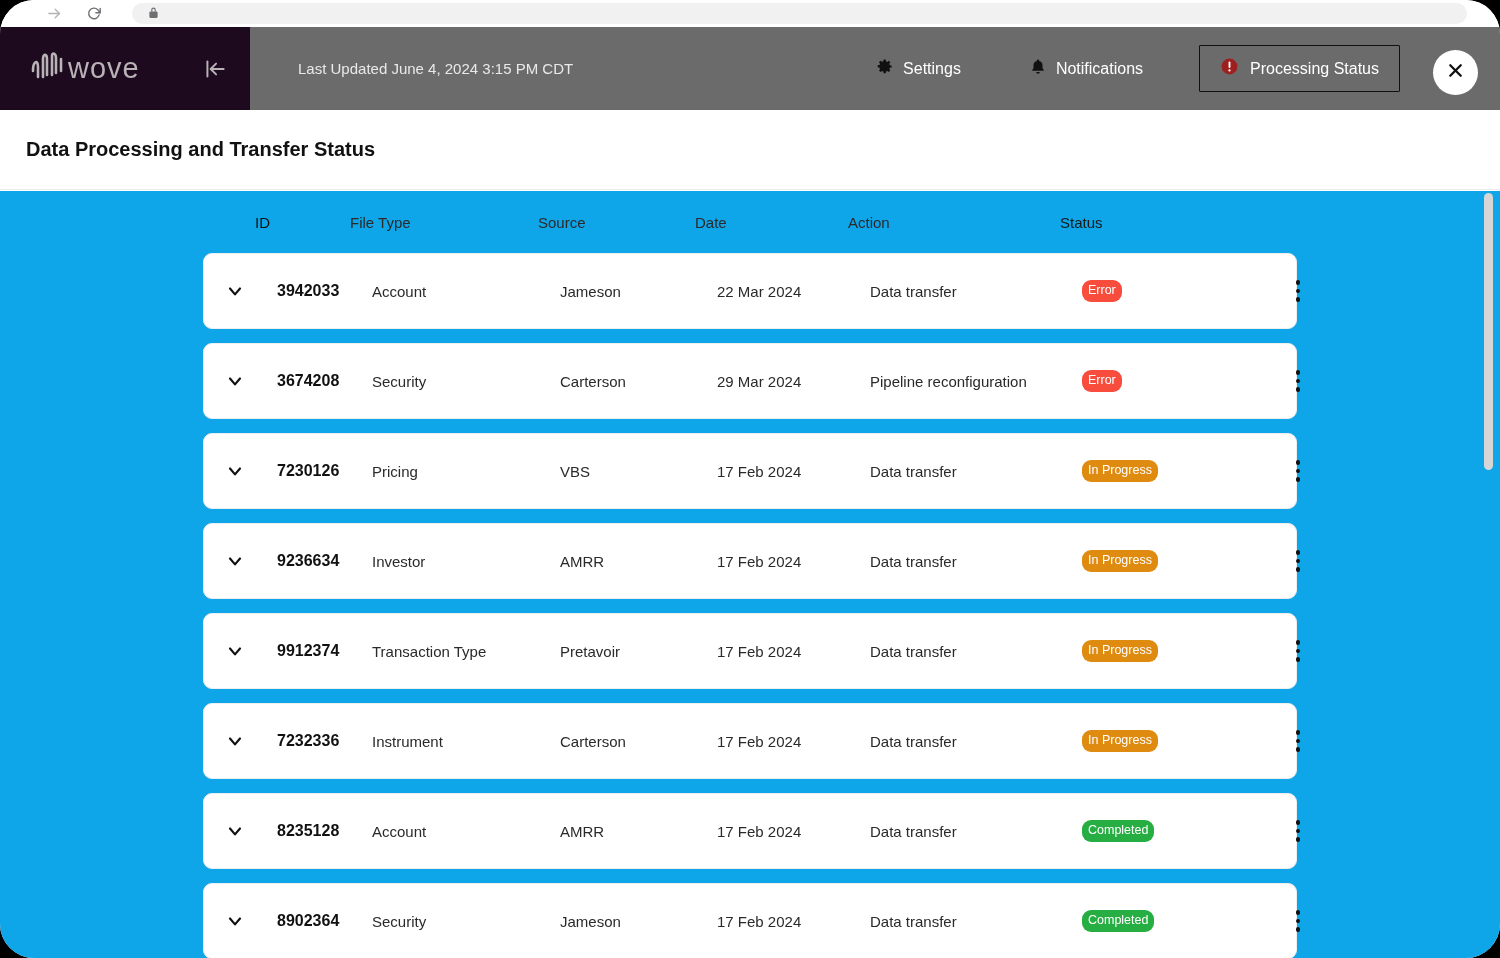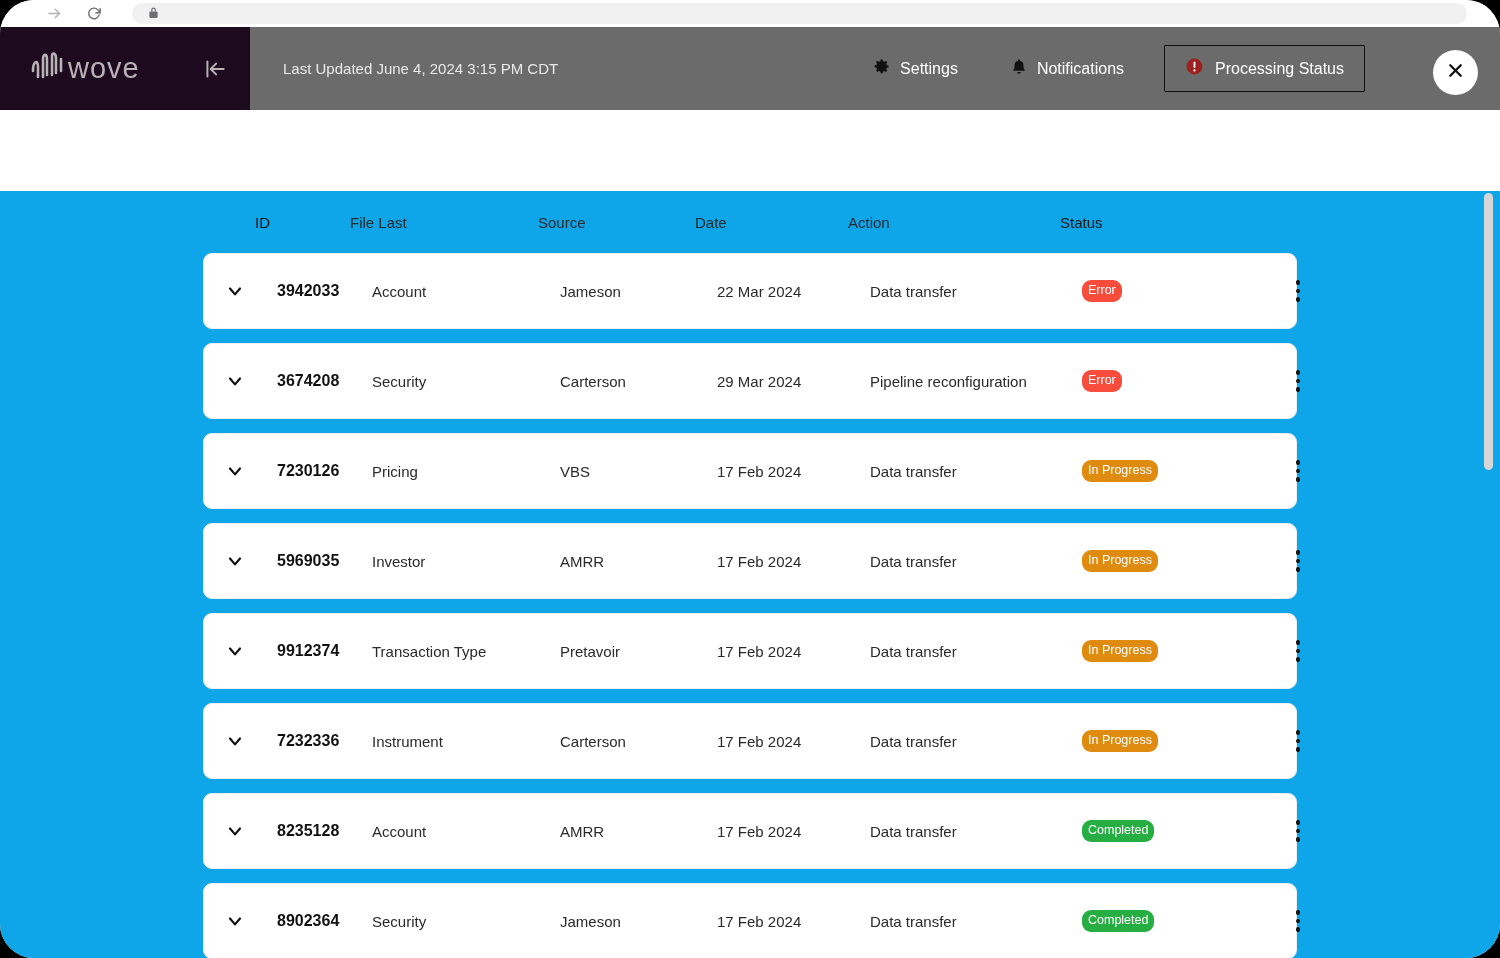--- a/index.html
+++ b/index.html
@@ -74,31 +74,31 @@
     font-weight: 400;
   }
   .collapse-btn {
     width: 30px; height: 30px;
     display: flex; align-items: center; justify-content: center;
     cursor: pointer;
   }
 
   .last-updated {
     position: absolute;
-    left: 283px; top: 0; height: 83px;
+    left: 298px; top: 0; height: 83px;
     display: flex; align-items: center;
     color: #e9e9e9;
     font-size: 15px;
   }
 
   .app-bar-actions {
     position: absolute;
-    right: 135px; top: 0; height: 83px;
+    right: 100px; top: 0; height: 83px;
     display: flex; align-items: center;
-    gap: 0px;
+    gap: 16px;
   }
   .bar-action {
     display: flex; align-items: center; gap: 9px;
     color: #ffffff;
     font-size: 16px;
     cursor: pointer;
     padding: 0 26px;
   }
   .status-pill {
     display: flex; align-items: center; gap: 11px;
@@ -302,27 +302,30 @@
     <div class="close-fab">
       <span>
         <svg width="21" height="21" viewBox="0 0 24 24" fill="none" stroke="#111111" stroke-width="2.6" stroke-linecap="round">
           <line x1="6" y1="6" x2="18" y2="18"></line>
           <line x1="18" y1="6" x2="6" y2="18"></line>
         </svg>
       </span>
     </div>
   </div>
 
+  <div class="page-header">
+    <div class="page-title">Data Processing and Transfer Status</div>
+  </div>
 
   <div class="content-area">
 
     <div class="table-head">
       <div class="cell c-exp"></div>
       <div class="cell c-id">ID</div>
-      <div class="cell c-type">File Last</div>
+      <div class="cell c-type">File Type</div>
       <div class="cell c-source">Source</div>
       <div class="cell c-date">Date</div>
       <div class="cell c-action">Action</div>
       <div class="cell c-status">Status</div>
       <div class="cell c-menu"></div>
     </div>
 
     <div id="rows-container">
         <div class="row-card">
           <div class="cell c-exp">
@@ -389,21 +392,21 @@
               <i></i>
             </span>
           </div>
         </div>
         <div class="row-card">
           <div class="cell c-exp">
             <svg class="chev" width="20" height="20" viewBox="0 0 24 24" fill="none" stroke="#111111" stroke-width="2.6" stroke-linecap="round" stroke-linejoin="round">
               <polyline points="6 9 12 16 18 9"></polyline>
             </svg>
           </div>
-          <div class="cell c-id">5969035</div>
+          <div class="cell c-id">9236634</div>
           <div class="cell c-type">Investor</div>
           <div class="cell c-source">AMRR</div>
           <div class="cell c-date">17 Feb 2024</div>
           <div class="cell c-action">Data transfer</div>
           <div class="cell c-status">
             <span class="badge" style="background: rgb(223, 139, 16);">In Progress</span>
           </div>
           <div class="cell c-menu">
             <span class="kebab">
               <i></i>

